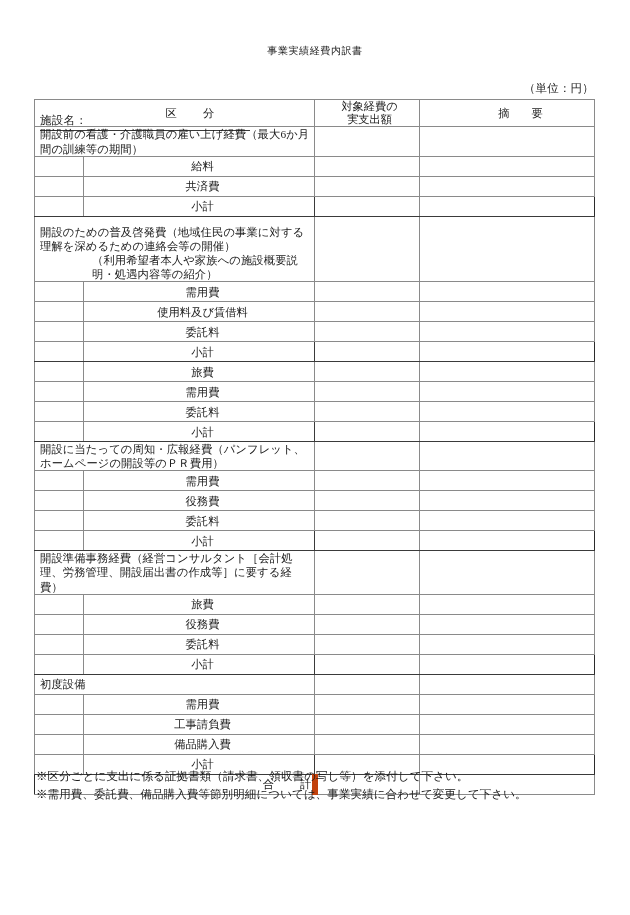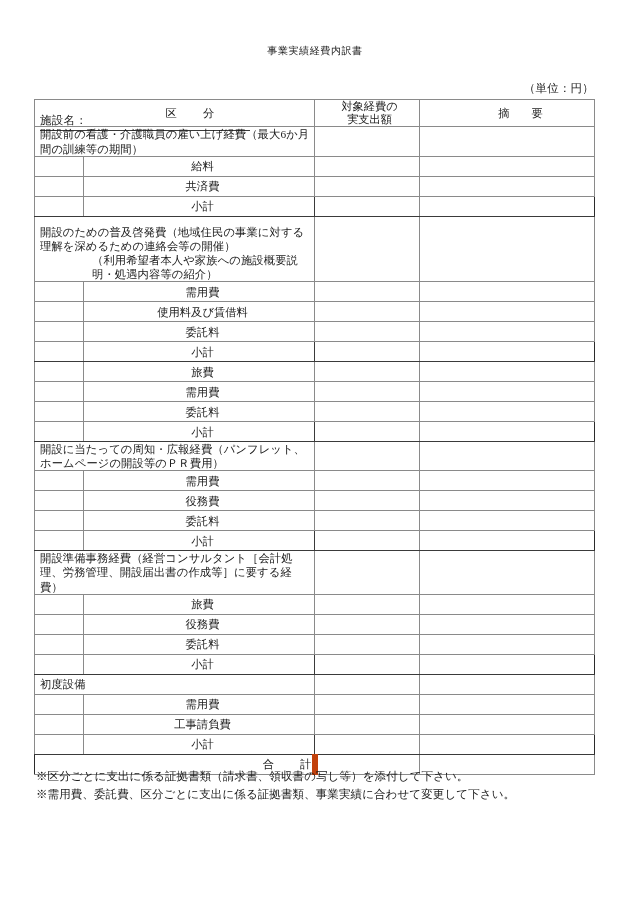--- a/index.html
+++ b/index.html
@@ -351,33 +351,39 @@
             <td class="item-name">需用費</td>
             <td class="cell-amount"></td>
             <td class="cell-remark"></td>
           </tr>
           <tr class="item">
             <td class="cell-indent"></td>
             <td class="item-name">工事請負費</td>
             <td class="cell-amount"></td>
             <td class="cell-remark"></td>
           </tr>
+          <tr class="item">
+            <td class="cell-indent"></td>
+            <td class="item-name">備品購入費</td>
+            <td class="cell-amount"></td>
+            <td class="cell-remark"></td>
+          </tr>
           <tr class="subtotal">
             <td class="sub-indent"></td>
             <td class="item-name">小計</td>
             <td class="cell-amount"></td>
             <td class="cell-remark"></td>
           </tr>
           <tr class="grand">
             <td class="total-label" colspan="2"><span class="spread">合</span>計</td>
             <td class="cell-amount"></td>
             <td class="cell-remark"></td>
           </tr>
         </tbody>
     </table>
   </div>
 
   <div class="notes">
     <span class="note-line">※区分ごとに支出に係る証拠書類（請求書、領収書の写し等）を添付して下さい。</span>
-    <span class="note-line">※需用費、委託費、区分ごとに支出に係る証拠書類、事業実績に合わせて変更して下さい。</span>
+    <span class="note-line">※需用費、委託費、備品購入費等節別明細については、事業実績に合わせて変更して下さい。</span>
   </div>
 
 </div>
 
 </body></html>

